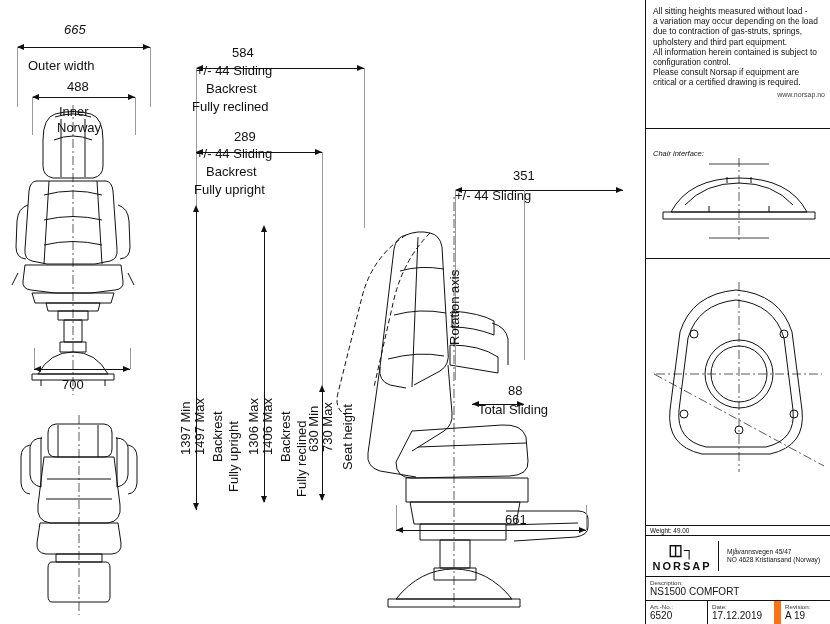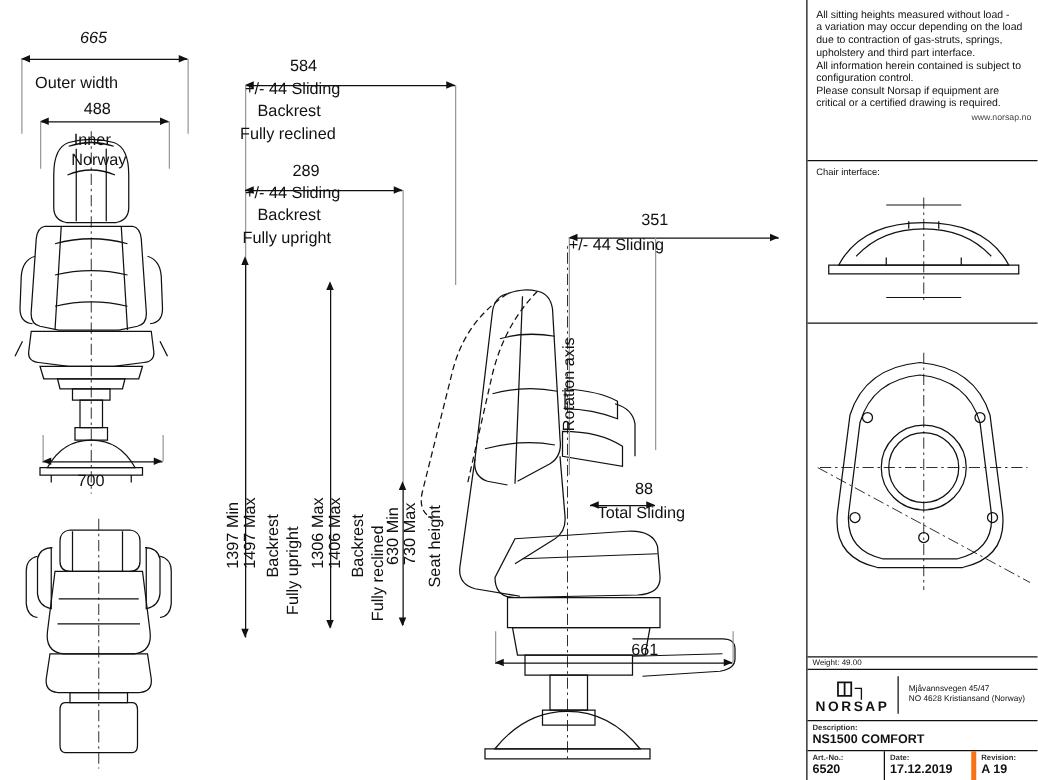--- a/index.html
+++ b/index.html
@@ -24,21 +24,21 @@
   .arrowD{border-top:7px solid #111;}
 
   
   .panel{position:absolute;right:0;top:0;width:185px;height:624px;border-left:1px solid #111;box-sizing:border-box;}
   .notes{position:absolute;left:7px;top:6px;width:172px;font-size:8.4px;line-height:10.2px;color:#111;}
   .notes .url{text-align:right;color:#444;font-size:7px;margin-top:2px;}
   .panel-sep{position:absolute;left:0;width:185px;height:1px;background:#111;}
   .chair-if{position:absolute;left:7px;font-size:7.5px;color:#111;}
 
   .tb{position:absolute;left:0;bottom:0;width:185px;border-top:1px solid #111;box-sizing:border-box;}
-  .tb-row{display:flex;border-bottom:1px solid #111;box-sizing:border-box;font-weight:bold;}
+  .tb-row{display:flex;border-bottom:1px solid #111;box-sizing:border-box;}
   .tb-cell{padding:2px 4px;box-sizing:border-box;font-size:8px;}
   .tb-cell .k{font-size:6.2px;color:#333;display:block;line-height:7px;}
   .tb-cell .v{font-size:10px;color:#111;display:block;line-height:12px;}
   .brandrow{display:flex;align-items:center;height:40px;border-bottom:1px solid #111;}
   .brand{width:72px;text-align:center;}
   .brandmark{font-size:15px;letter-spacing:1px;font-weight:bold;}
   .brandname{font-size:11px;letter-spacing:2px;font-weight:bold;margin-top:1px;}
   .addr{font-size:6.6px;line-height:8.4px;padding-left:8px;border-left:1px solid #111;height:30px;display:flex;flex-direction:column;justify-content:center;}
   .weight{font-size:6.4px;padding:1px 4px;border-bottom:1px solid #111;}
 
@@ -235,30 +235,30 @@
   <div class="lnv" style="left:396px;top:505px;height:25px;background:#999;"></div>
   <div class="lnv" style="left:586px;top:505px;height:25px;background:#999;"></div>
   <div class="dim" style="left:505px;top:512px;">661</div>
 
   <div class="panel">
 
     <div class="notes">
       <div>All sitting heights measured without load -</div>
       <div>a variation may occur depending on the load</div>
       <div>due to contraction of gas-struts, springs,</div>
-      <div>upholstery and third part interface.</div>
+      <div>upholstery and third part equipment.</div>
       <div>All information herein contained is subject to</div>
       <div>configuration control.</div>
       <div>Please consult Norsap if equipment are</div>
       <div>critical or a certified drawing is required.</div>
       <div class="url">www.norsap.no</div>
     </div>
 
     <div class="panel-sep" style="top:128px;"></div>
-    <div class="chair-if" style="top:133px;">Chair interface:</div>
+    <div class="chair-if" style="top:149px;font-style:italic;">Chair interface:</div>
 
     <svg width="180" height="110" style="position:absolute;left:3px;top:142px;">
       <g fill="none" stroke="#111" stroke-width="1">
         <path d="M22 70 q18 -34 68 -34 q50 0 68 34 z"></path>
         <path d="M14 70 l152 0 l0 7 l-152 0 z"></path>
         <path d="M36 63 q20 -22 54 -22 q34 0 54 22"></path>
         <path d="M78 41 l0 -6 M102 41 l0 -6"></path>
         <path d="M60 70 l0 -6 M120 70 l0 -6"></path>
       </g>
       <g stroke="#111" stroke-width="0.7" class="ctr" fill="none">
@@ -307,21 +307,21 @@
         <div class="tb-cell" style="width:185px;">
           <span class="k">Description:</span>
           <span class="v">NS1500 COMFORT</span>
         </div>
       </div>
       <div class="tb-row" style="border-bottom:none;">
         <div class="tb-cell" style="width:62px;border-right:1px solid #111;">
           <span class="k">Art.-No.:</span>
           <span class="v">6520</span>
         </div>
-        <div class="tb-cell" style="width:73px;border-right:4px solid #f97316;">
+        <div class="tb-cell" style="width:73px;border-right:7px solid #f97316;">
           <span class="k">Date:</span>
           <span class="v">17.12.2019</span>
         </div>
         <div class="tb-cell" style="width:50px;">
           <span class="k">Revision:</span>
           <span class="v">A 19</span>
         </div>
       </div>
     </div>
   </div>

